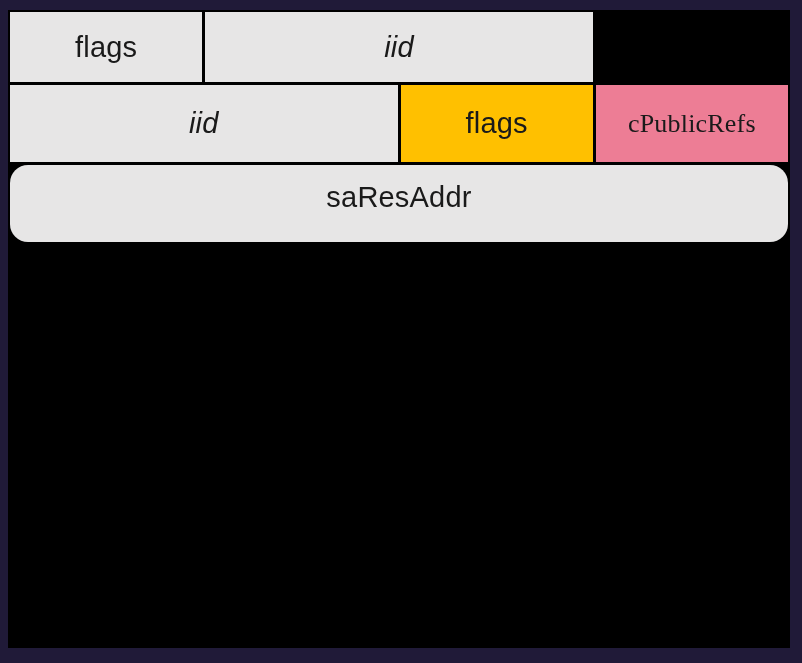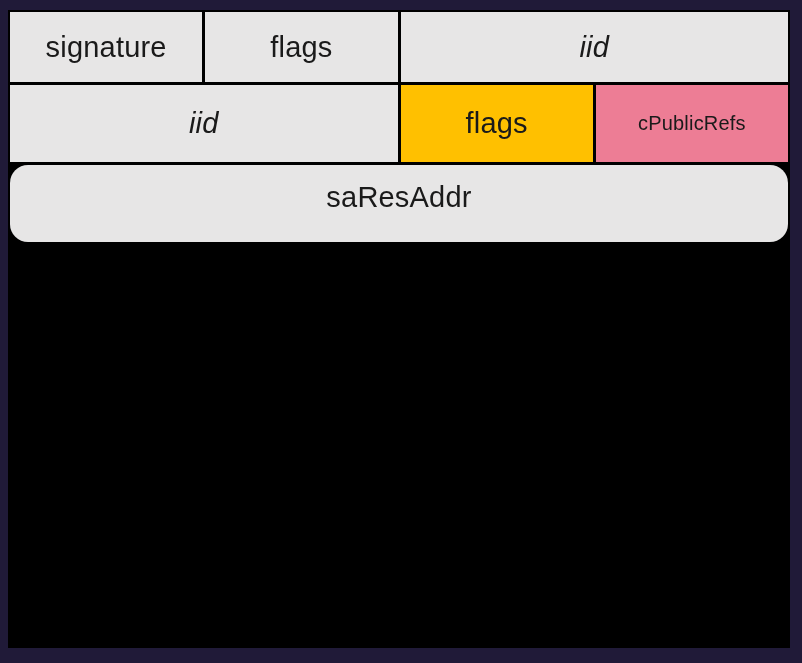--- a/index.html
+++ b/index.html
@@ -34,33 +34,32 @@
     justify-content: center;
     font-size: 29px;
     color: #1a1a1a;
     letter-spacing: 0.2px;
     overflow: hidden;
     white-space: nowrap;
   }
   .span1 { grid-column: span 1; }
   .span2 { grid-column: span 2; font-style: italic; }
   .span4 { grid-column: span 4; }
-  .cell.small-label { font-size: 20px; }
+  .cell.small-label { font-size: 26px; font-family: Liberation Serif, serif; }
   .cell.top-align {
     align-items: flex-start;
     padding-top: 16px;
     border-radius: 18px;
   }
 </style>
 </head>
 <body>
 
 <div class="struct-box">
 
-  <div class="cell span1" style="background: rgb(231, 230, 230);">signature</div>
   <div class="cell span1" style="background: rgb(231, 230, 230);">flags</div>
   <div class="cell span2" style="background: rgb(231, 230, 230);">iid</div>
 
   <div class="cell span2" style="background: rgb(231, 230, 230);">iid</div>
   <div class="cell span1" style="background: rgb(255, 192, 0);">flags</div>
   <div class="cell span1 small-label" style="background: rgb(237, 125, 149);">cPublicRefs</div>
 
 
 
   <div class="cell span4 top-align" style="background: rgb(231, 230, 230);">saResAddr</div>

